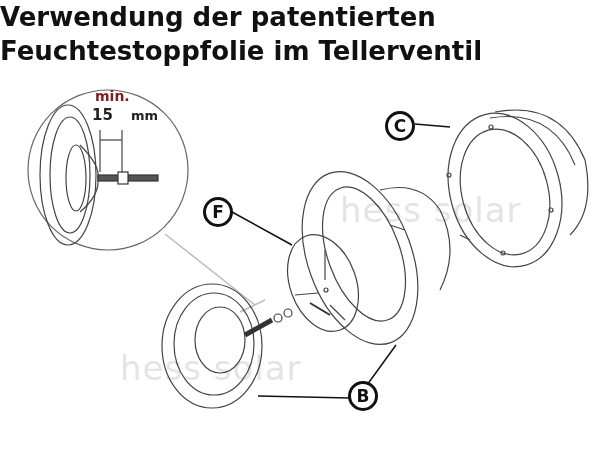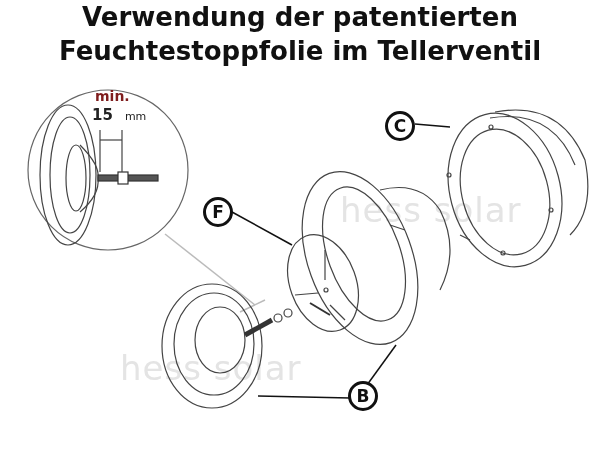--- a/index.html
+++ b/index.html
@@ -1,24 +1,24 @@
 <!DOCTYPE html>
 <html><head>
 <meta charset="utf-8">
 <style>
   html, body { margin:0; padding:0; background:#ffffff; }
   body { width:600px; height:450px; position:relative; overflow:hidden; font-family:"DejaVu Sans", sans-serif; }
-  .title { position:absolute; left:0; width:600px; text-align:center; font-family:"DejaVu Sans", sans-serif; font-weight:bold; font-size:26px; color:#111; letter-spacing:0px; }
+  .title { position:absolute; left:0; width:600px; font-family:"DejaVu Sans", sans-serif; font-weight:bold; font-size:26px; color:#111; letter-spacing:0px; }
   .t1 { top:2px; }
   .t2 { top:36px; }
   svg { position:absolute; left:0; top:0; }
   .wm { position:absolute; font-family:"DejaVu Sans", sans-serif; font-size:34px; color:#e4e4e4; letter-spacing:1px; }
   .label-min { position:absolute; left:95px; top:88px; font-weight:bold; font-size:14px; color:#7f1d1d; }
   .label-15 { position:absolute; left:92px; top:106px; font-weight:bold; font-size:15px; color:#222; }
-  .label-mm { font-size:11px; font-weight:normal; margin-left:12px; }
+  .label-mm { font-size:13px; font-weight:bold; margin-left:18px; }
   .callout { position:absolute; width:24px; height:24px; border:3px solid #111; border-radius:50%; text-align:center; line-height:24px; font-weight:bold; font-size:17px; color:#111; background:#fff; }
 </style>
 </head>
 <body>
 
 <div class="title t1">Verwendung der patentierten</div>
 <div class="title t2">Feuchtestoppfolie im Tellerventil</div>
 
 <div class="wm" style="left:340px; top:190px;">hess solar</div>
 <div class="wm" style="left:120px; top:348px;">hess solar</div>

